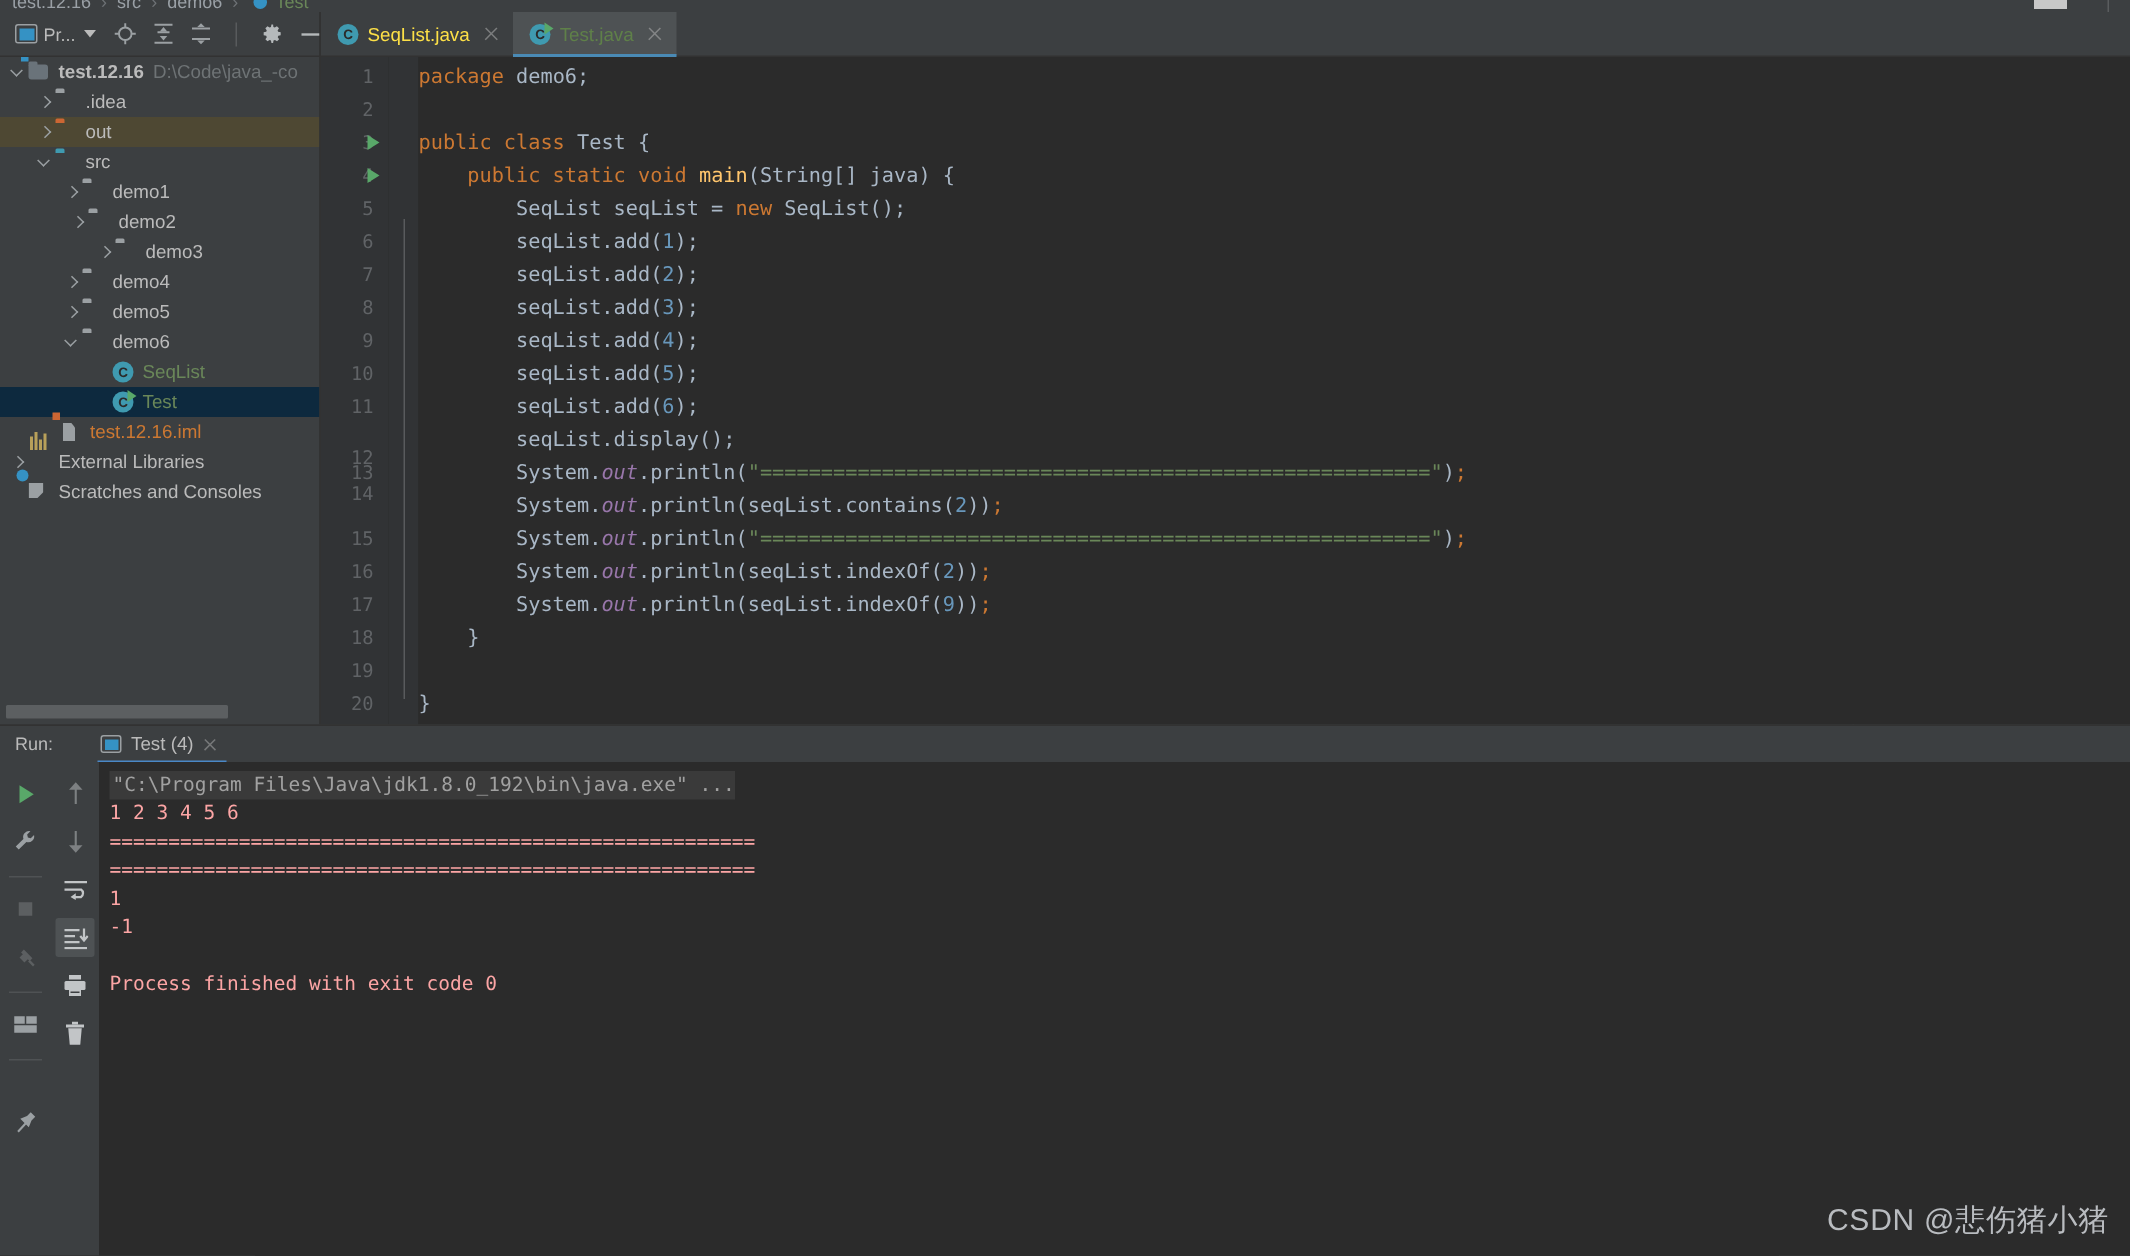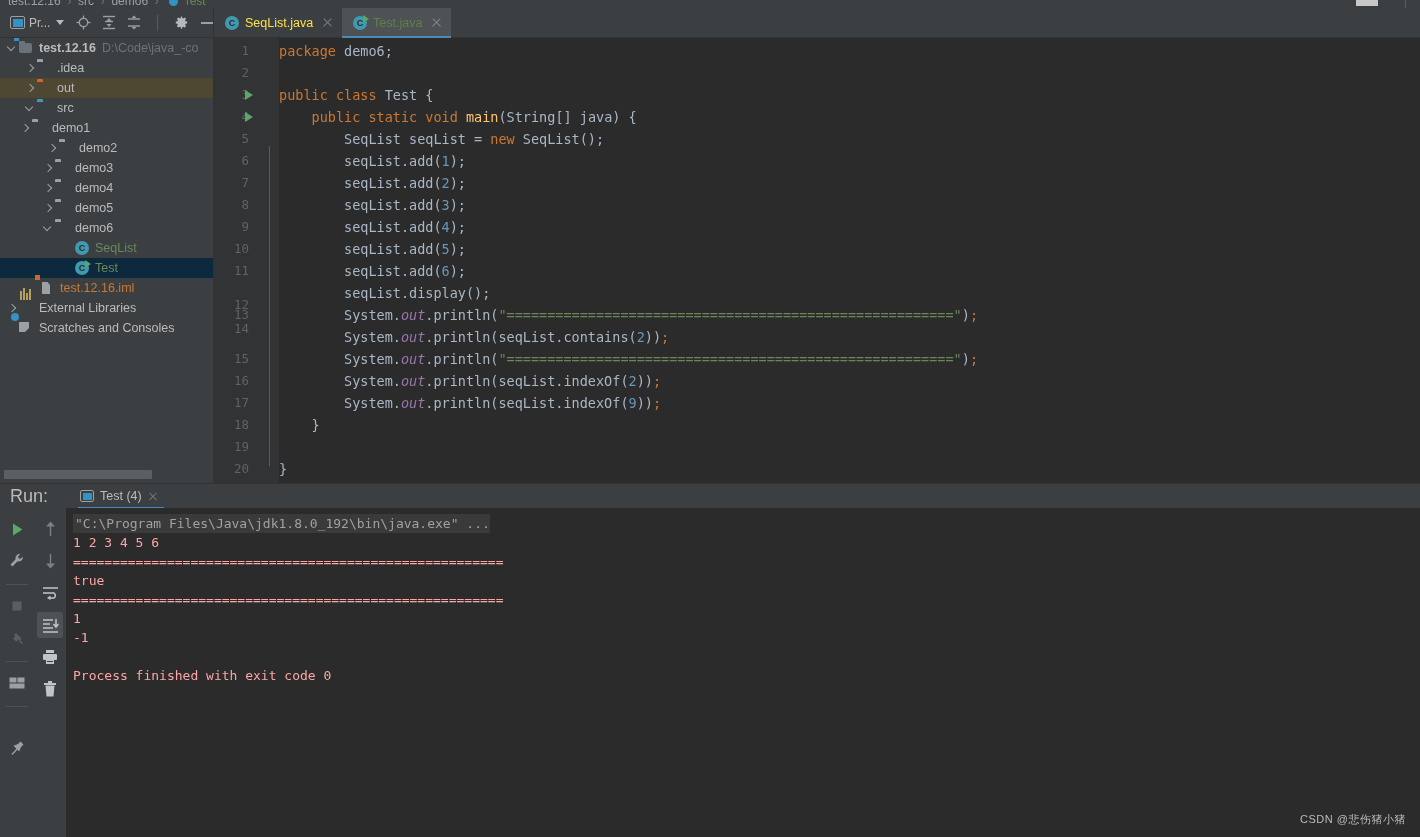--- a/index.html
+++ b/index.html
@@ -207,21 +207,21 @@
   .num  { color:#6897bb; }
   .stat { color:#9876aa; font-style:italic; }
   .meth { color:#ffc66d; }
   .pkgn { color:#a9b7c6; }
 
   
   .run-header {
     position:absolute; left:0; top:483px; width:1420px; height:25px; background:#3c3f41;
     display:flex; align-items:center; border-top:1px solid #323232;
   }
-  .run-label { font-size:18px; color:#bbbbbb; margin-left:10px; }
+  .run-label { font-size:12px; color:#bbbbbb; margin-left:10px; }
   .run-tab {
     display:flex;align-items:center;gap:6px; margin-left:30px; position:relative;
     height:25px; padding:0 6px 0 2px;
   }
   .run-tab::after {
     content:""; position:absolute; left:0; right:0; bottom:0; height:2px; background:#4a88c7;
   }
   .run-tab .ti {
     width:14px;height:12px;border:1.5px solid #9ba0a3;border-radius:2px;position:relative;
   }
@@ -248,21 +248,21 @@
     position:absolute; left:66px; top:508px; width:1354px; height:329px; background:#2b2b2b;
     font-family:"DejaVu Sans Mono","Liberation Mono",monospace; font-size:13px;
     padding-top:6px;
   }
   .cons-line { line-height:19px; color:#fca5a5; white-space:pre; padding-left:7px; }
   .cons-line.cmd { color:#a1a1a1; display:inline-block; background:#3a3a3a; }
   .cons-wrap { padding-left:7px; }
   .cons-blank { height:19px; }
 
   .watermark {
-    position:absolute; right:14px; bottom:10px; font-size:11px; color:#b9bcc0;
+    position:absolute; right:14px; bottom:10px; font-size:20px; color:#b9bcc0;
     font-family:"Liberation Sans", sans-serif; letter-spacing:.5px;
   }
 </style>
 </head>
 <body>
 
 <div id="app">
 
   <div class="breadcrumb-strip">
     <div class="breadcrumb-inner">
@@ -347,31 +347,31 @@
       <span class="ico"><span class="folder orange"></span></span>
       <span class="t-name">out</span>
     </div>
 
     <div class="tree-row" style="padding-left:24px">
       <span class="arrow down"></span>
       <span class="ico"><span class="folder teal"></span></span>
       <span class="t-name">src</span>
     </div>
 
-    <div class="tree-row" style="padding-left:19px">
+    <div class="tree-row" style="padding-left:42px">
       <span class="arrow right"></span>
       <span class="ico"><span class="folder pkg"></span></span>
       <span class="t-name">demo1</span>
     </div>
     <div class="tree-row" style="padding-left:46px">
       <span class="arrow right"></span>
       <span class="ico"><span class="folder pkg"></span></span>
       <span class="t-name">demo2</span>
     </div>
-    <div class="tree-row" style="padding-left:42px">
+    <div class="tree-row" style="padding-left:64px">
       <span class="arrow right"></span>
       <span class="ico"><span class="folder pkg"></span></span>
       <span class="t-name">demo3</span>
     </div>
     <div class="tree-row" style="padding-left:42px">
       <span class="arrow right"></span>
       <span class="ico"><span class="folder pkg"></span></span>
       <span class="t-name">demo4</span>
     </div>
     <div class="tree-row" style="padding-left:42px">
@@ -593,21 +593,20 @@
         <rect x="5" y="0" width="4" height="2" fill="#c2c5c7"></rect>
         <path d="M2.5 4.5 H11.5 L10.5 15.5 H3.5 Z" fill="#c2c5c7"></path>
       </svg>
     </div>
   </div>
 
   <div class="console">
     <div class="cons-wrap"><span class="cons-line cmd" style="padding-left:2px;">"C:\Program Files\Java\jdk1.8.0_192\bin\java.exe" ...</span></div>
     <div class="cons-line">1 2 3 4 5 6</div>
     <div class="cons-line">=======================================================</div>
-    <div class="cons-line">true</div>
     <div class="cons-line">=======================================================</div>
     <div class="cons-line">1</div>
     <div class="cons-line">-1</div>
     <div class="cons-blank"></div>
     <div class="cons-line">Process finished with exit code 0</div>
   </div>
 
   <div class="watermark">CSDN @悲伤猪小猪</div>
 </div>
 

